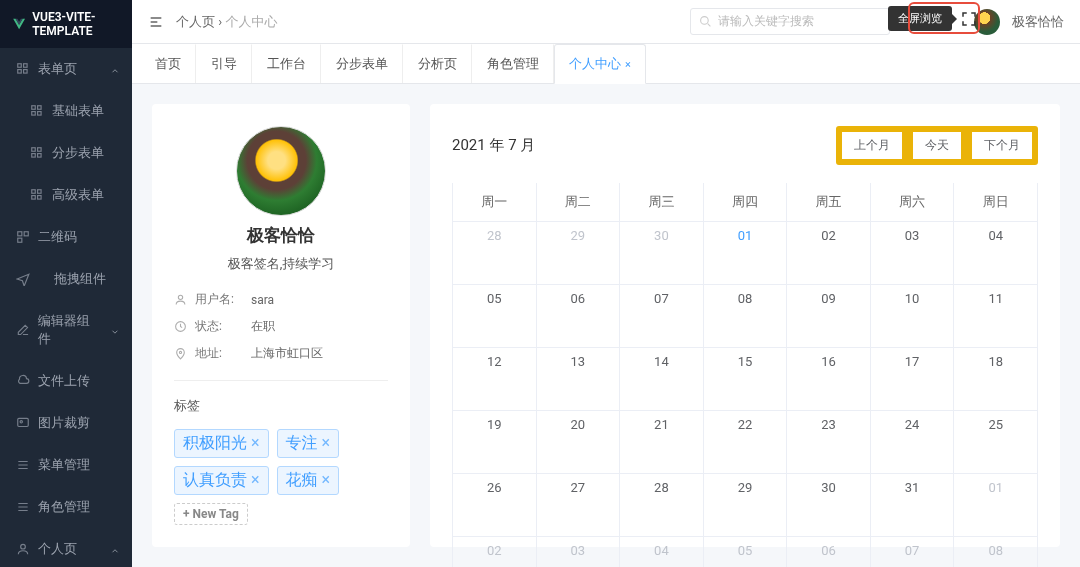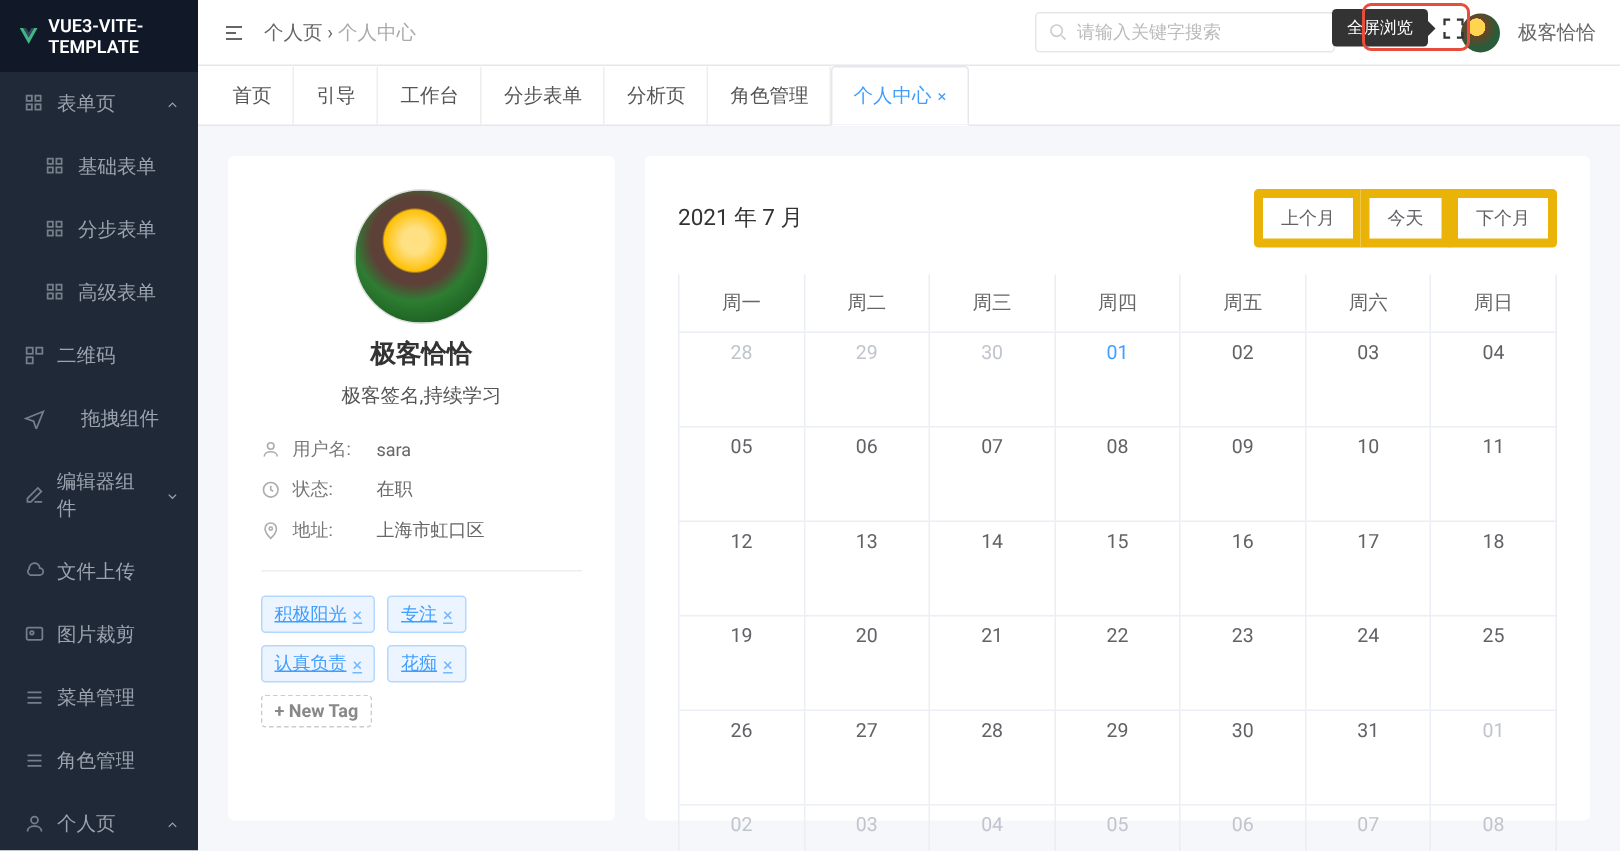--- a/index.html
+++ b/index.html
@@ -55,21 +55,21 @@
     .profile-name { font-size: 17px; font-weight: 600; color: #333; }
     .profile-sign { font-size: 13px; color: #555; }
     .profile-rows { display: flex; flex-direction: column; gap: 10px; font-size: 12px; color: #777; padding-bottom: 18px; border-bottom: 1px solid #eee; }
     .profile-row { display: flex; align-items: center; gap: 8px; }
     .profile-row .icon { width: 13px; height: 13px; opacity: 0.6; }
     .profile-row .label { width: 48px; }
     .profile-row .value { color: #666; }
     .tag-section { padding-top: 16px; }
     .tag-title { font-size: 13px; color: #555; margin-bottom: 14px; }
     .tag-list { display: flex; flex-wrap: wrap; gap: 8px; }
-    .tag { display: inline-flex; align-items: center; gap: 4px; padding: 3px 8px; border: 1px solid #b3d8ff; background: #ecf5ff; color: #409eff; border-radius: 3px; font-size: 12px; cursor: pointer; text-decoration: underline; }
+    .tag { display: inline-flex; align-items: flex-start; gap: 4px; padding: 3px 8px; border: 1px solid #b3d8ff; background: #ecf5ff; color: #409eff; border-radius: 3px; font-size: 16px; cursor: pointer; }
     .tag .x { opacity: 0.7; }
     .tag-add { border: 1px dashed #ccc; background: #fff; color: #888; padding: 3px 8px; border-radius: 3px; font-size: 12px; cursor: pointer; font-weight: bold; }
     
     
     .calendar-card { flex: 1; }
     .cal-header { display: flex; align-items: center; justify-content: space-between; margin-bottom: 18px; }
     .cal-title { font-size: 15px; color: #333; }
     .cal-nav { display: flex; }
     .cal-btn { border: 6px solid #eab308; background: #fff; padding: 5px 12px; font-size: 12px; color: #606266; cursor: pointer; margin-left: -1px; }
     .cal-btn:first-child { border-radius: 3px 0 0 3px; margin-left: 0; }
@@ -323,20 +323,21 @@
             <div class="profile-row">
               <span class="icon"><svg viewBox="0 0 24 24" fill="none" stroke="currentColor" stroke-width="2">
                   <path d="M12 22s7-7 7-12a7 7 0 10-14 0c0 5 7 12 7 12z"></path>
                   <circle cx="12" cy="10" r="2"></circle>
                 </svg></span>
               <span class="label">地址:</span>
               <span class="value">上海市虹口区</span>
             </div>
           </div>
         <div class="tag-section">
+          <div class="tag-title">标签</div>
           <div class="tag-list" id="tag-list">
               <span class="tag">
                 <span>积极阳光</span>
                 <span class="x">×</span>
               </span>
               <span class="tag">
                 <span>专注</span>
                 <span class="x">×</span>
               </span>
               <span class="tag">

